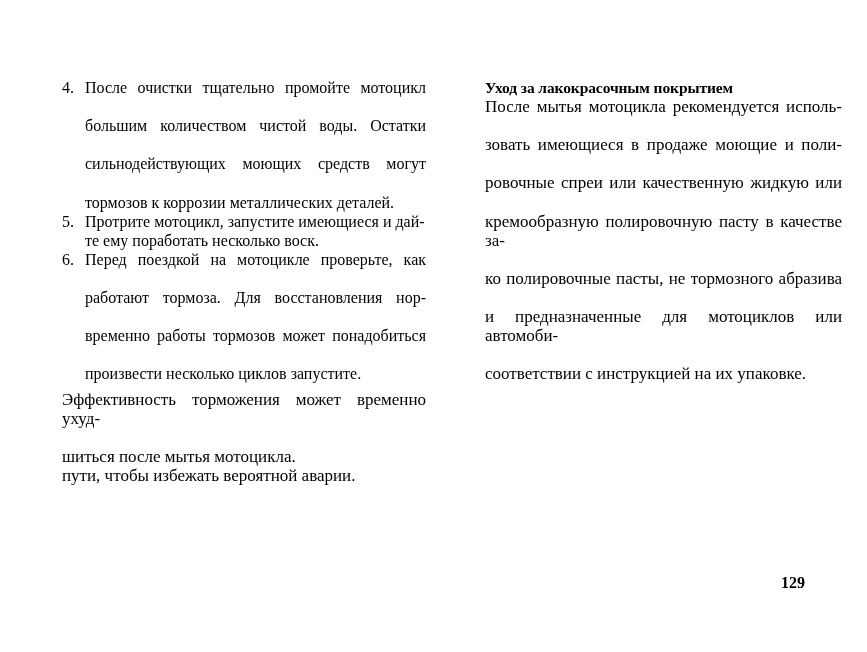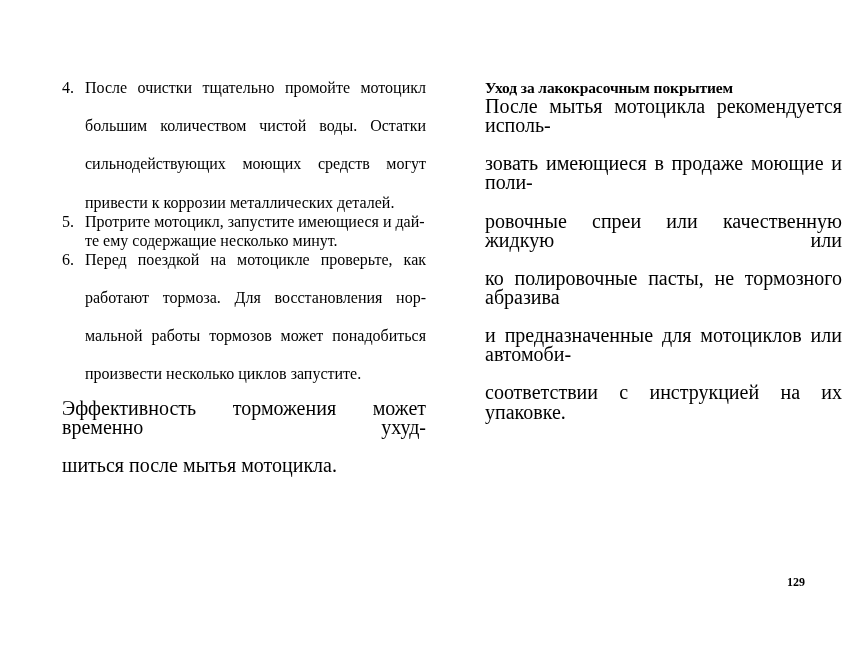--- a/index.html
+++ b/index.html
@@ -39,29 +39,29 @@
   .heading {
     font-size: 15.5px;
     font-weight: bold;
     line-height: 19px;
     margin: 0 0 0 0;
     text-align: left;
     letter-spacing: -0.1px;
   }
 
   p.body {
-    font-size: 20px;
+    font-size: 17px;
     line-height: 19.1px;
     margin: 0;
     text-align: justify;
     text-justify: inter-word;
     hyphens: manual;
   }
   p.body.gap-before {
-    margin-top: 15px;
+    margin-top: 6px;
   }
 
   
   ol.numlist {
     list-style: none;
     margin: 0;
     padding: 0;
   }
   ol.numlist > li {
     position: relative;
@@ -95,21 +95,21 @@
     content: "";
     display: inline-block;
     width: 100%;
     height: 0;
   }
 
   .folio {
     position: absolute;
     right: 62px;
     top: 573px;
-    font-size: 12px;
+    font-size: 16px;
     font-weight: bold;
     line-height: 19px;
     text-align: right;
   }
 </style>
 </head>
 <body>
 
 <div class="page">
 
@@ -118,59 +118,61 @@
     <div class="col col-left">
 
       <ol class="numlist">
 
         <li>
           <span class="num">4.</span>
           <span class="li-text">
             <span class="lb j">После очистки тщательно промойте мотоцикл</span>
             <span class="lb j">большим количеством чистой воды. Остатки</span>
             <span class="lb j">сильнодействующих моющих средств могут</span>
-            <span class="lb">привести к коррозии металлических деталей.</span>
+            <span class="lb">тормозов к коррозии металлических деталей.</span>
           </span>
         </li>
 
         <li>
           <span class="num">5.</span>
           <span class="li-text">
             <span class="lb">Протрите мотоцикл, запустите имеющиеся и дай-</span>
-            <span class="lb">те ему содержащие несколько минут.</span>
+            <span class="lb">те ему поработать несколько воск.</span>
           </span>
         </li>
 
         <li>
           <span class="num">6.</span>
           <span class="li-text">
             <span class="lb j">Перед поездкой на мотоцикле проверьте, как</span>
             <span class="lb j">работают тормоза. Для восстановления нор-</span>
-            <span class="lb j">мальной работы тормозов может понадобиться</span>
+            <span class="lb j">временно работы тормозов может понадобиться</span>
             <span class="lb">произвести несколько циклов запустите.</span>
           </span>
         </li>
 
       </ol>
 
       <p class="body gap-before">
         <span class="lb j">Эффективность торможения может временно ухуд-</span>
         <span class="lb">шиться после мытья мотоцикла.</span>
+        <span class="lb">пути, чтобы избежать вероятной аварии.</span>
       </p>
 
     </div>
 
     <div class="col col-right">
 
       <h2 class="heading">Уход за лакокрасочным покрытием</h2>
 
       <p class="body">
         <span class="lb j">После мытья мотоцикла рекомендуется исполь-</span>
         <span class="lb j">зовать имеющиеся в продаже моющие и поли-</span>
         <span class="lb j">ровочные спреи или качественную жидкую или</span>
+        <span class="lb j">кремообразную полировочную пасту в качестве за-</span>
         <span class="lb j">ко полировочные пасты, не тормозного абразива</span>
         <span class="lb j">и предназначенные для мотоциклов или автомоби-</span>
         <span class="lb">соответствии с инструкцией на их упаковке.</span>
       </p>
 
     </div>
 
   </div>
 
   <div class="folio">129</div>

